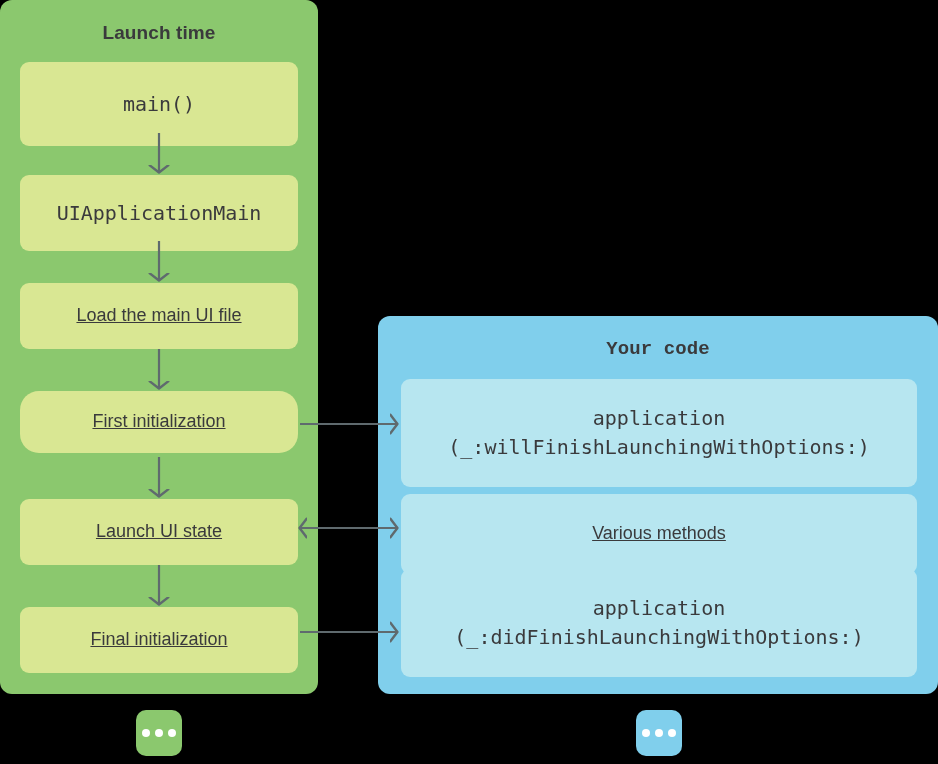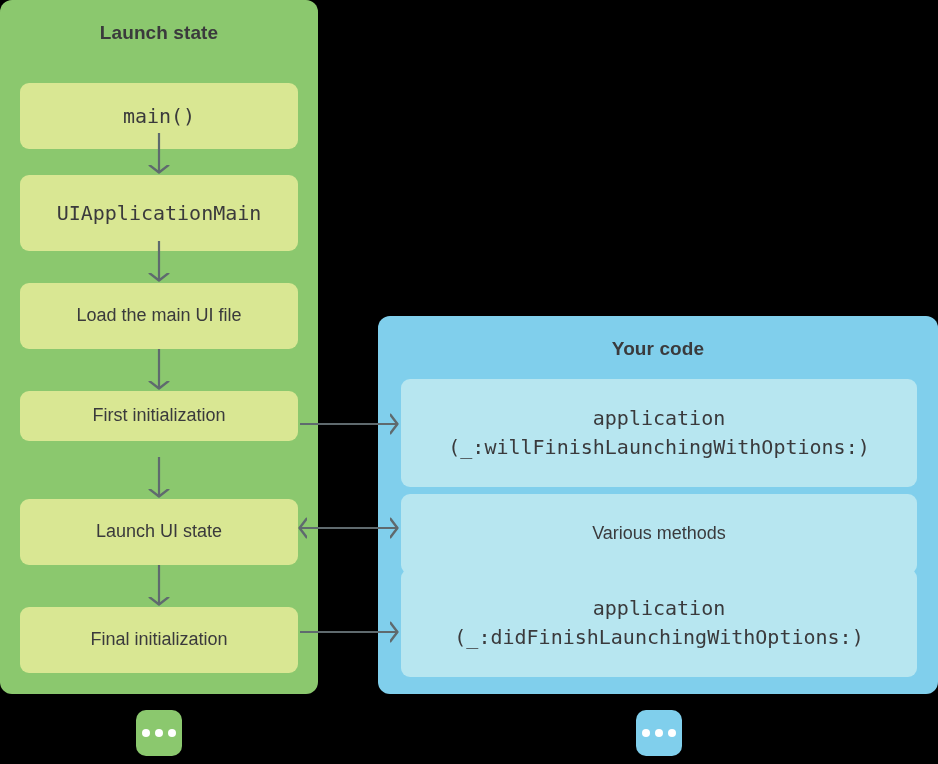--- a/index.html
+++ b/index.html
@@ -46,21 +46,21 @@
   }
   #panel-launch .panel-title { top: 22px; }
 
   #panel-yourcode {
     left: 378px;
     top: 316px;
     width: 560px;
     height: 378px;
     background: #80cfec;
   }
-  #panel-yourcode .panel-title { top: 22px; }
+  #panel-yourcode .panel-title { top: 22px; font-family: Liberation Mono, monospace; }
 
   
   .node {
     position: absolute;
     box-sizing: border-box;
     border-radius: 9px;
     display: flex;
     align-items: center;
     justify-content: center;
     text-align: center;
@@ -79,27 +79,28 @@
   .label-mono {
     font-family: "DejaVu Sans Mono", "Liberation Mono", monospace;
     font-size: 20px;
     line-height: 1.45;
     white-space: pre-line;
   }
   .label-sans {
     font-family: "Liberation Sans", sans-serif;
     font-size: 18px;
     line-height: 1.4;
-  }
-
-  
-  #node-main          { top: 83px;  height: 66px; }
+    text-decoration: underline;
+  }
+
+  
+  #node-main          { top: 62px;  height: 84px; }
   #node-uiappmain     { top: 175px; height: 76px; }
   #node-loadui        { top: 283px; height: 66px; }
-  #node-firstinit     { top: 391px; height: 50px; }
+  #node-firstinit     { top: 391px; height: 62px; border-radius: 19px; }
   #node-restoreui     { top: 499px; height: 66px; }
   #node-finalinit     { top: 607px; height: 66px; }
 
   
   #node-willfinish    { top: 379px; height: 108px; }
   #node-various       { top: 494px; height: 80px; }
   #node-didfinish     { top: 569px; height: 108px; }
 
   
   #arrows {
@@ -129,21 +130,21 @@
   }
   #badge-launch   { left: 136px; background: #8bc86e; }
   #badge-yourcode { left: 636px; background: #80cfec; }
 </style>
 </head>
 <body>
 
 <div id="diagram">
 
   <div class="panel" id="panel-launch">
-    <div class="panel-title">Launch state</div>
+    <div class="panel-title">Launch time</div>
   </div>
 
   <div class="node node-green label-mono" id="node-main">
     <span>main()</span>
   </div>
 
   <div class="node node-green label-mono" id="node-uiappmain">
     <span>UIApplicationMain</span>
   </div>
 

